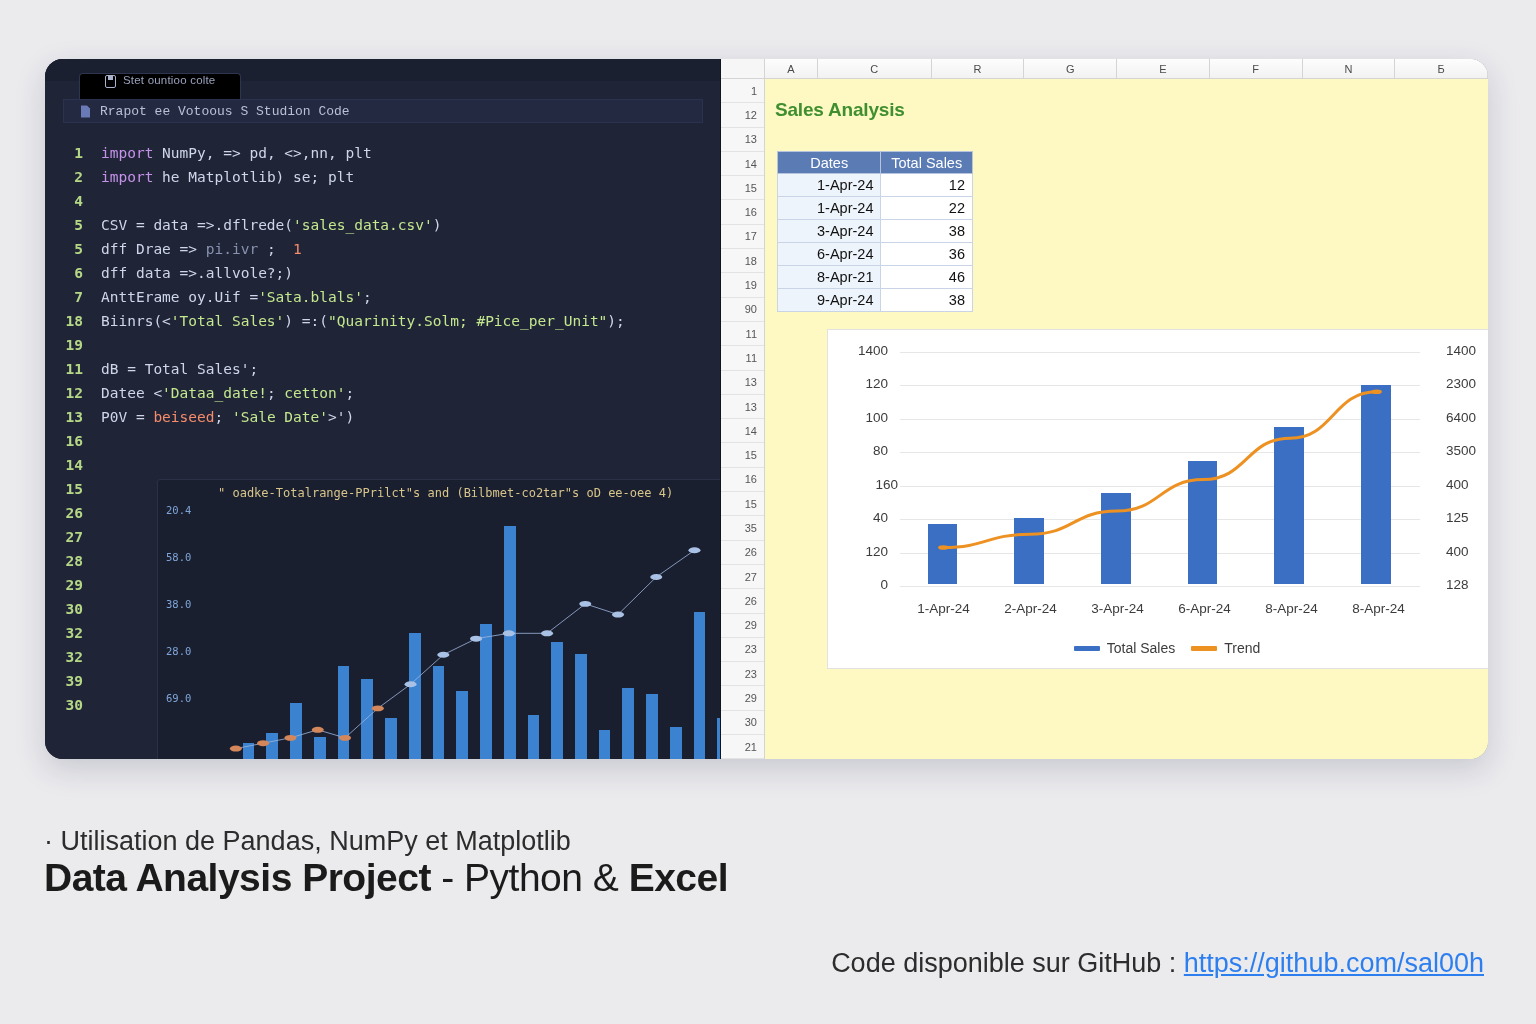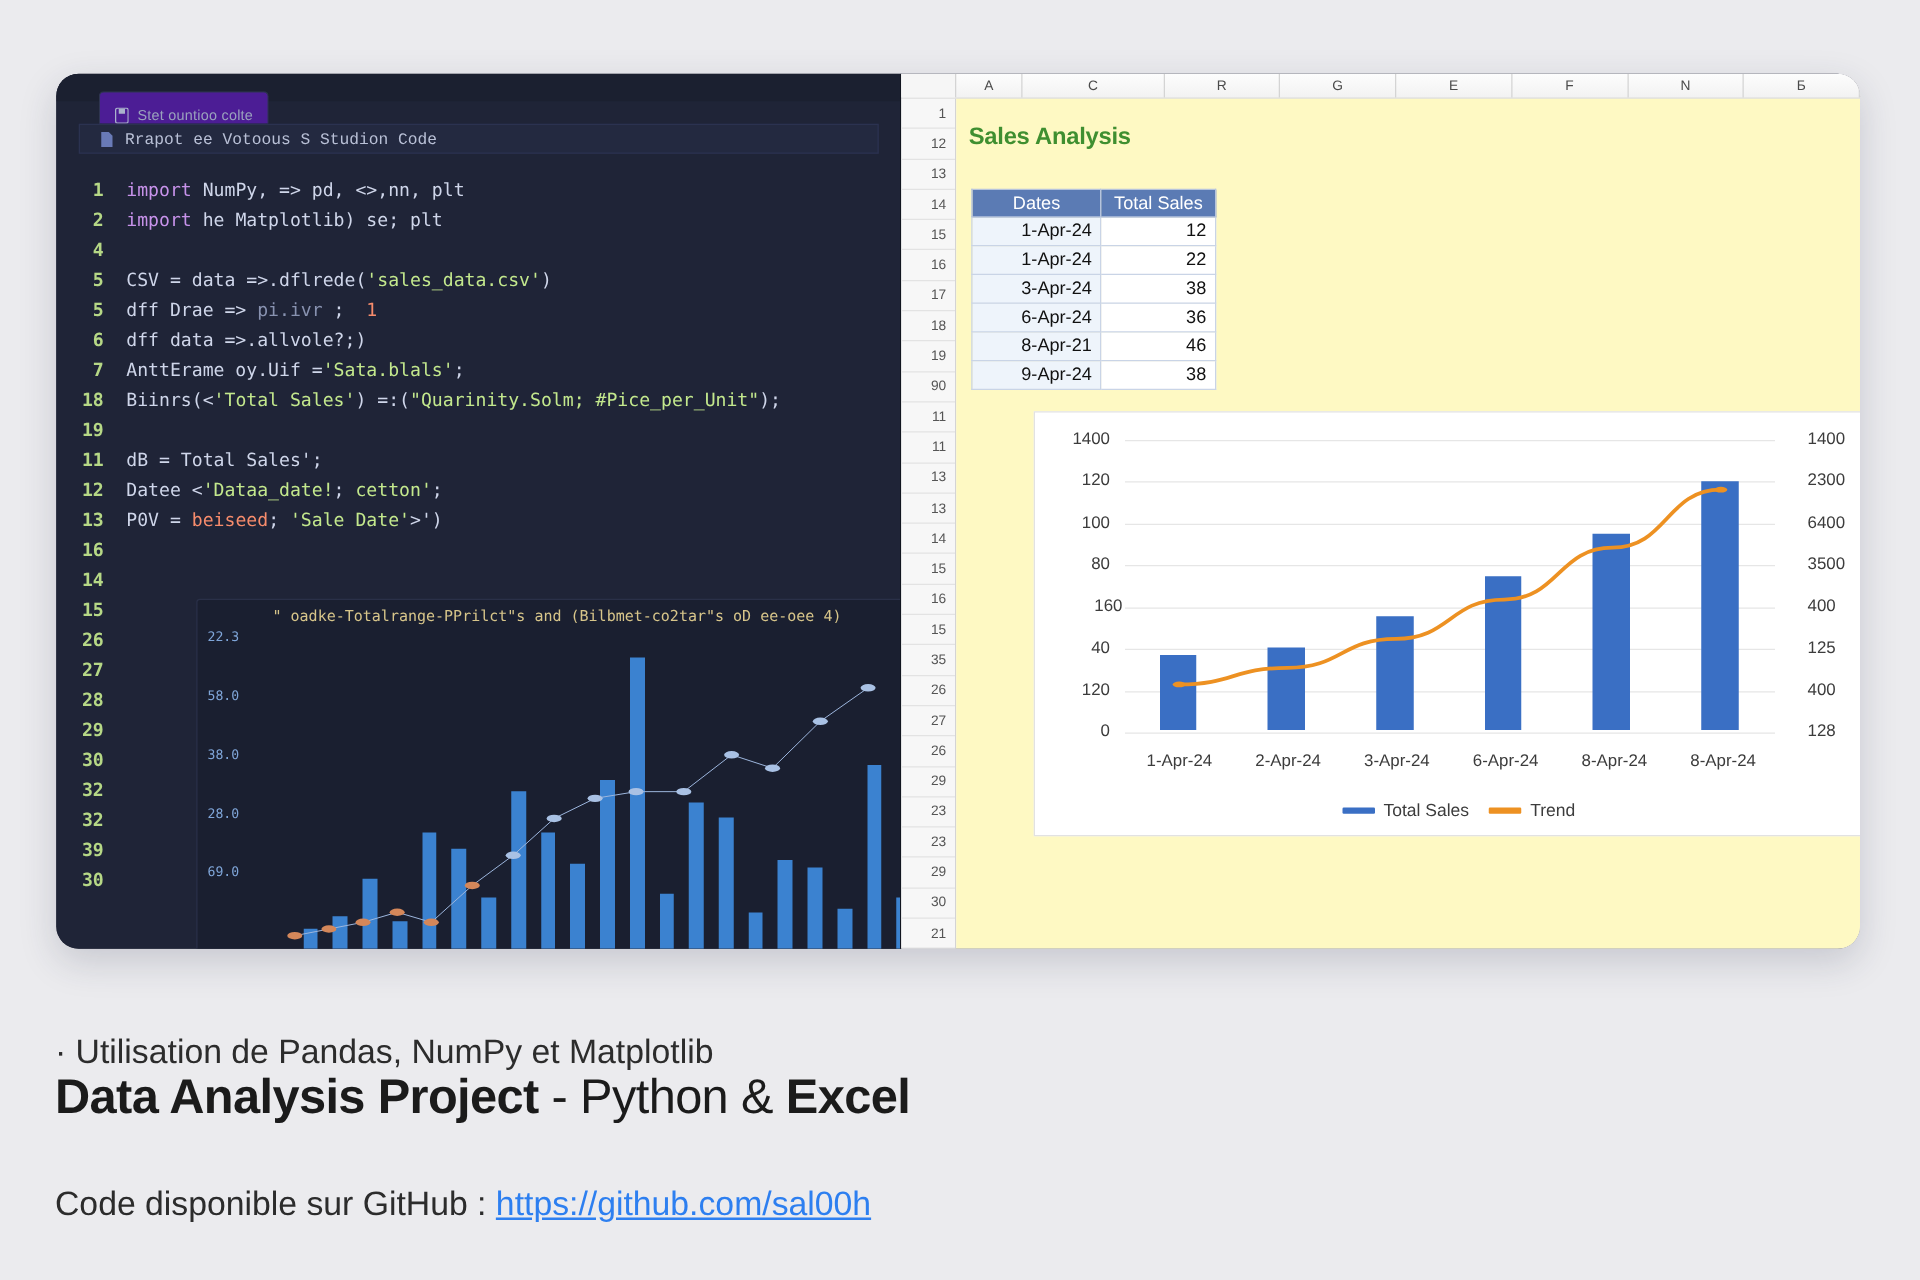--- a/index.html
+++ b/index.html
@@ -23,22 +23,22 @@
 
   
   #editor-pane{
     width:676px; height:100%; background:#1f2437; position:relative; overflow:hidden;
     border-right:1px solid #11151f;
   }
   #editor-tabbar{
     position:absolute; left:0; top:0; width:100%; height:22px; background:#1b2030;
   }
   #tab-strip{
-    position:absolute; left:34px; top:14px; height:26px; display:flex; align-items:flex-end;
-    background:#4c1d95; border-radius:4px 4px 0 0; padding:0 12px; gap:7px;
+    position:absolute; left:34px; top:14px; height:26px; display:flex; align-items:flex-start;
+    background:#000000; border-radius:4px 4px 0 0; padding:0 25px; gap:7px;
     border:1px solid #2e3550; border-bottom:none;
   }
   #tab-strip .tab-lbl{ font-size:11.5px; color:#9aa2bd; letter-spacing:.2px; filter:blur(.35px); white-space:nowrap;}
   #titlebar-row{
     position:absolute; left:18px; top:40px; width:640px; height:24px;
     background:#232940; display:flex; align-items:center; gap:9px; padding-left:16px;
     border:1px solid #2b3250;
     font-family:Liberation Mono, monospace;
   }
   #titlebar-row .title-lbl{ font-size:13px; color:#b9c0d6; filter:blur(.3px); white-space:nowrap;}
@@ -106,21 +106,21 @@
      align-items:center; gap:16px; font-size:14px; color:#3c3c3c;}
   .lg-item{ display:flex; align-items:center; gap:7px;}
   .lg-swatch{ width:26px; height:5px; border-radius:1px;}
 
   
   #caption{ position:absolute; left:44px; top:792px; width:1440px; }
   #headline{ font-size:39px; color:#1b1b1b; letter-spacing:-.5px; line-height:1.1; }
   #headline .b{ font-weight:bold; }
   #headline .n{ font-weight:normal; }
   #bullet{ margin-top:34px; font-size:27px; color:#2c2c2c; font-weight:300;}
-  #github-line{ margin-top:48px; font-size:27px; color:#2c2c2c; font-weight:300;}
+  #github-line{ margin-top:48px; font-size:27px; color:#2c2c2c; font-weight:300;text-align:right;}
   #github-link{ color:#2d7ff0; }
 </style>
 </head>
 <body>
 
 <div id="shot-card">
 
   <div id="editor-pane">
     <div id="editor-tabbar"></div>
 
@@ -206,21 +206,21 @@
             <circle cx="42" cy="57" r="1.1" fill="#a9c1e4"></circle>
             <circle cx="48" cy="51" r="1.1" fill="#a9c1e4"></circle>
             <circle cx="54" cy="49" r="1.1" fill="#a9c1e4"></circle>
             <circle cx="61" cy="49" r="1.1" fill="#a9c1e4"></circle>
             <circle cx="68" cy="38" r="1.1" fill="#a9c1e4"></circle>
             <circle cx="74" cy="42" r="1.1" fill="#a9c1e4"></circle>
             <circle cx="81" cy="28" r="1.1" fill="#a9c1e4"></circle>
             <circle cx="88" cy="18" r="1.1" fill="#a9c1e4"></circle>
           </svg>
         </div>
-    <div class="mpl-yt" style="top: 24px;">22.3</div>
+    <div class="mpl-yt" style="top: 24px;">20.4</div>
         <div class="mpl-yt" style="top: 71px;">58.0</div>
         <div class="mpl-yt" style="top: 118px;">38.0</div>
         <div class="mpl-yt" style="top: 165px;">28.0</div>
         <div class="mpl-yt" style="top: 212px;">69.0</div>
       </div>
   </div>
 
   <div id="excel-pane">
     <div id="col-header">
       <div class="corner"></div>

